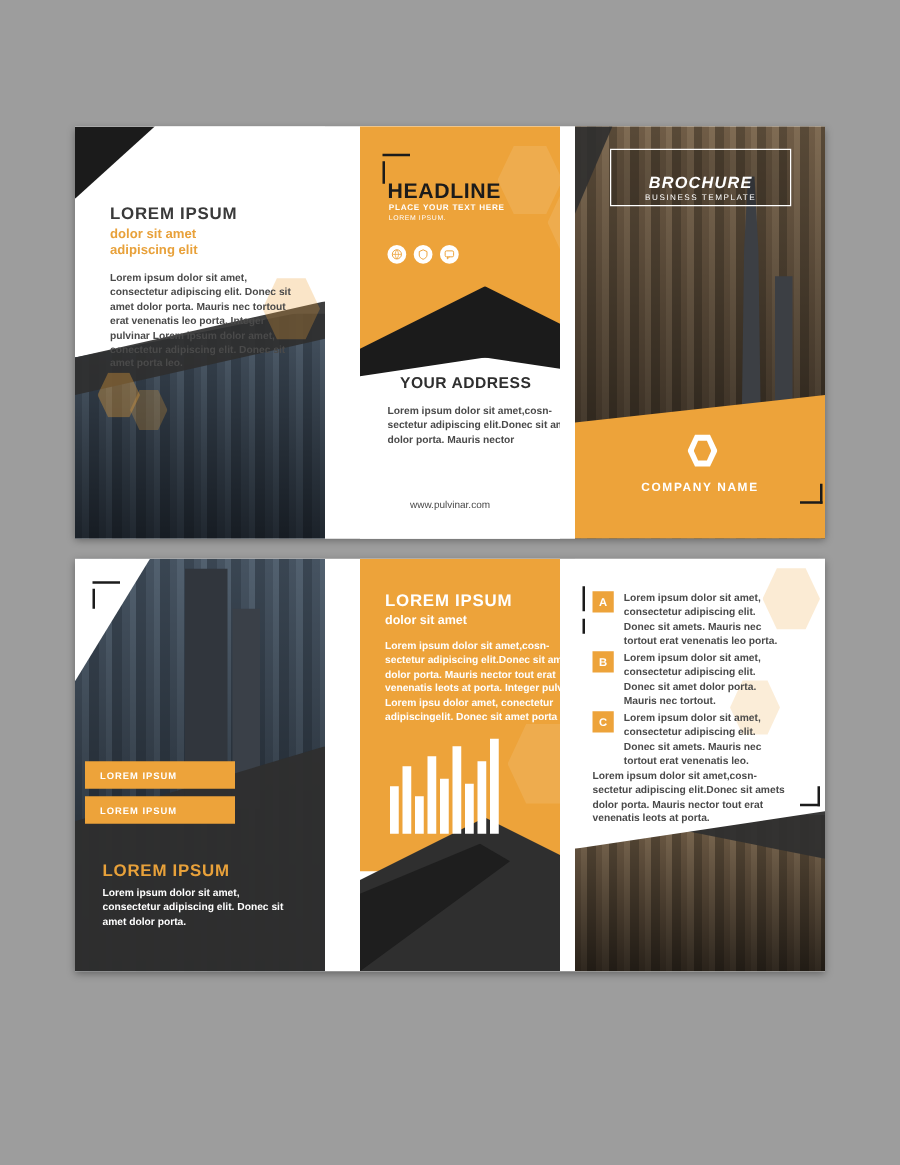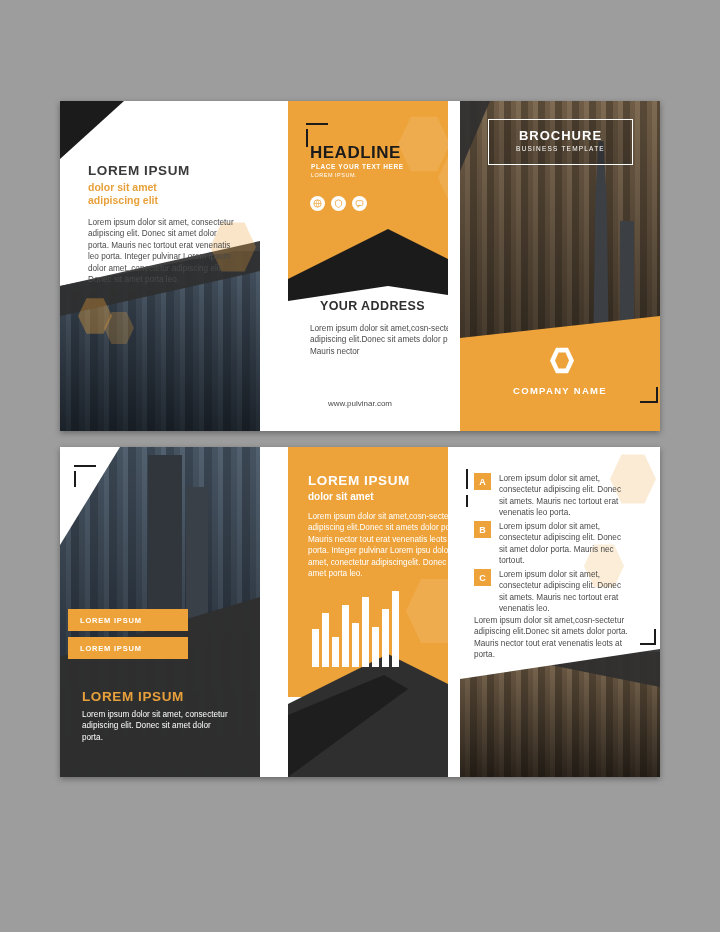--- a/index.html
+++ b/index.html
@@ -76,20 +76,21 @@
   .t-sub {
     font-size: 10.5px;
     color: #e8a13a;
     font-weight: bold;
     line-height: 13px;
   }
   .t-body {
     font-size: 8.2px;
     line-height: 11.4px;
     color: #4a4a4a;
+    font-weight: bold;
   }
   .t-body.white-text { color: #ffffff; }
 
   
   .hex {
     clip-path: polygon(25% 3%, 75% 3%, 100% 50%, 75% 97%, 25% 97%, 0% 50%);
   }
 
   
   .badge {
@@ -205,21 +206,21 @@
                   clip-path:polygon(40% 0,60% 0,72% 28%,80% 100%,20% 100%,28% 28%);"></div>
       <div class="sky-tower" style="left:160px;top:120px;width:14px;height:130px;"></div>
 
       <div class="orange" style="position:absolute;left:0;top:215px;width:200px;height:115px;
                   clip-path:polygon(0 22px,200px 0,200px 115px,0 115px);"></div>
 
       <div class="dark" style="position:absolute;left:0;top:0;width:60px;height:250px;
                   clip-path:polygon(0 0,30px 0,0 70px);opacity:.9;"></div>
 
       <div style="position:absolute;left:28px;top:18px;width:143px;height:44px;border:1.5px solid #ffffff;background:rgba(0,0,0,.18);">
-        <div style="text-align:center;margin-top:8px;font-size:13px;font-weight:bold;color:#ffffff;letter-spacing:1px;">BROCHURE</div>
+        <div style="text-align:center;margin-top:18px;font-size:13px;font-weight:bold;color:#ffffff;letter-spacing:1px;font-style:italic;">BROCHURE</div>
         <div style="text-align:center;margin-top:2px;font-size:6.5px;color:#ffffff;letter-spacing:1.2px;">BUSINESS TEMPLATE</div>
       </div>
 
       <div class="hex" style="position:absolute;left:90px;top:246px;width:24px;height:27px;background:#ffffff;"></div>
       <div class="hex" style="position:absolute;left:95px;top:251px;width:14px;height:17px;background:#eda33a;"></div>
       <div style="position:absolute;left:0;top:284px;width:200px;text-align:center;font-size:9.5px;font-weight:bold;color:#ffffff;letter-spacing:1.3px;">COMPANY NAME</div>
 
       <div class="dashline" style="left:180px;top:300px;width:18px;height:2px;"></div>
       <div class="dashline" style="left:196px;top:286px;width:2px;height:16px;"></div>
     </div>

